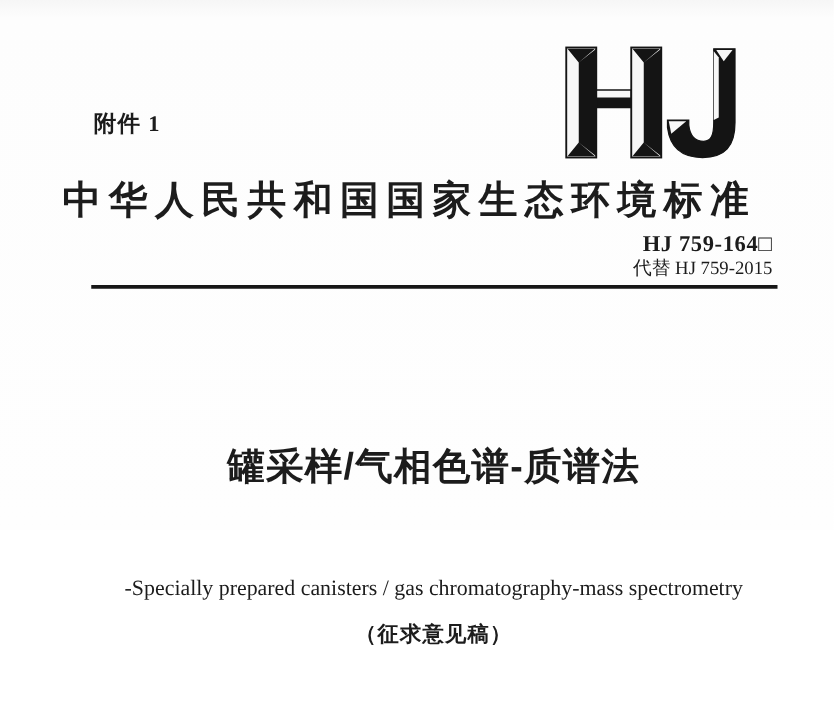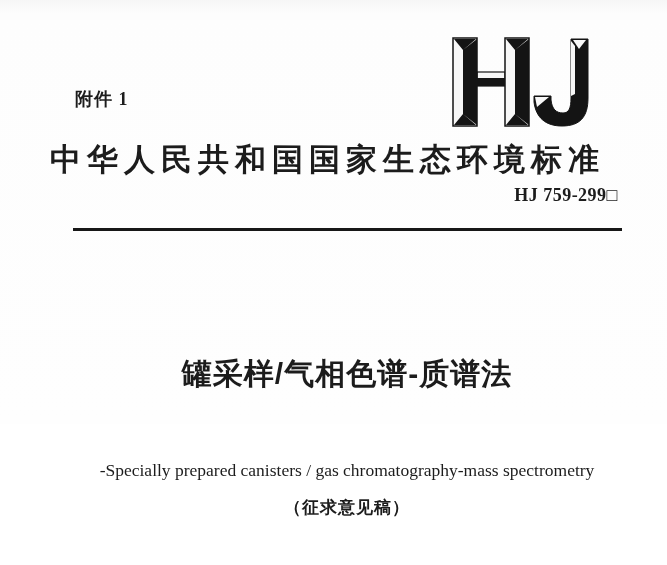--- a/index.html
+++ b/index.html
@@ -105,21 +105,22 @@
       <path d="M120,5 L124,10 L124,58 L120,60 Z" fill="#f7f7f7"></path>
       <path d="M84,61 L98,61 L86,71 Z" fill="#f7f7f7"></path>
     </g>
     <title>HJ</title>
   </svg>
   <span class="sr-only">HJ</span>
 
   <h1 class="national-title">中华人民共和国国家生态环境标准</h1>
 
   <div class="std-block">
-    <div class="std-no">HJ 759-299□</div>
+    <div class="std-no">HJ 759-164□</div>
+    <div class="std-replaces">代替 HJ 759-2015</div>
   </div>
 
   <div class="rule"></div>
 
 
   <div class="centered cn2">罐采样/气相色谱-质谱法</div>
 
 
   <div class="centered en2">-Specially prepared canisters / gas chromatography-mass spectrometry</div>
 

